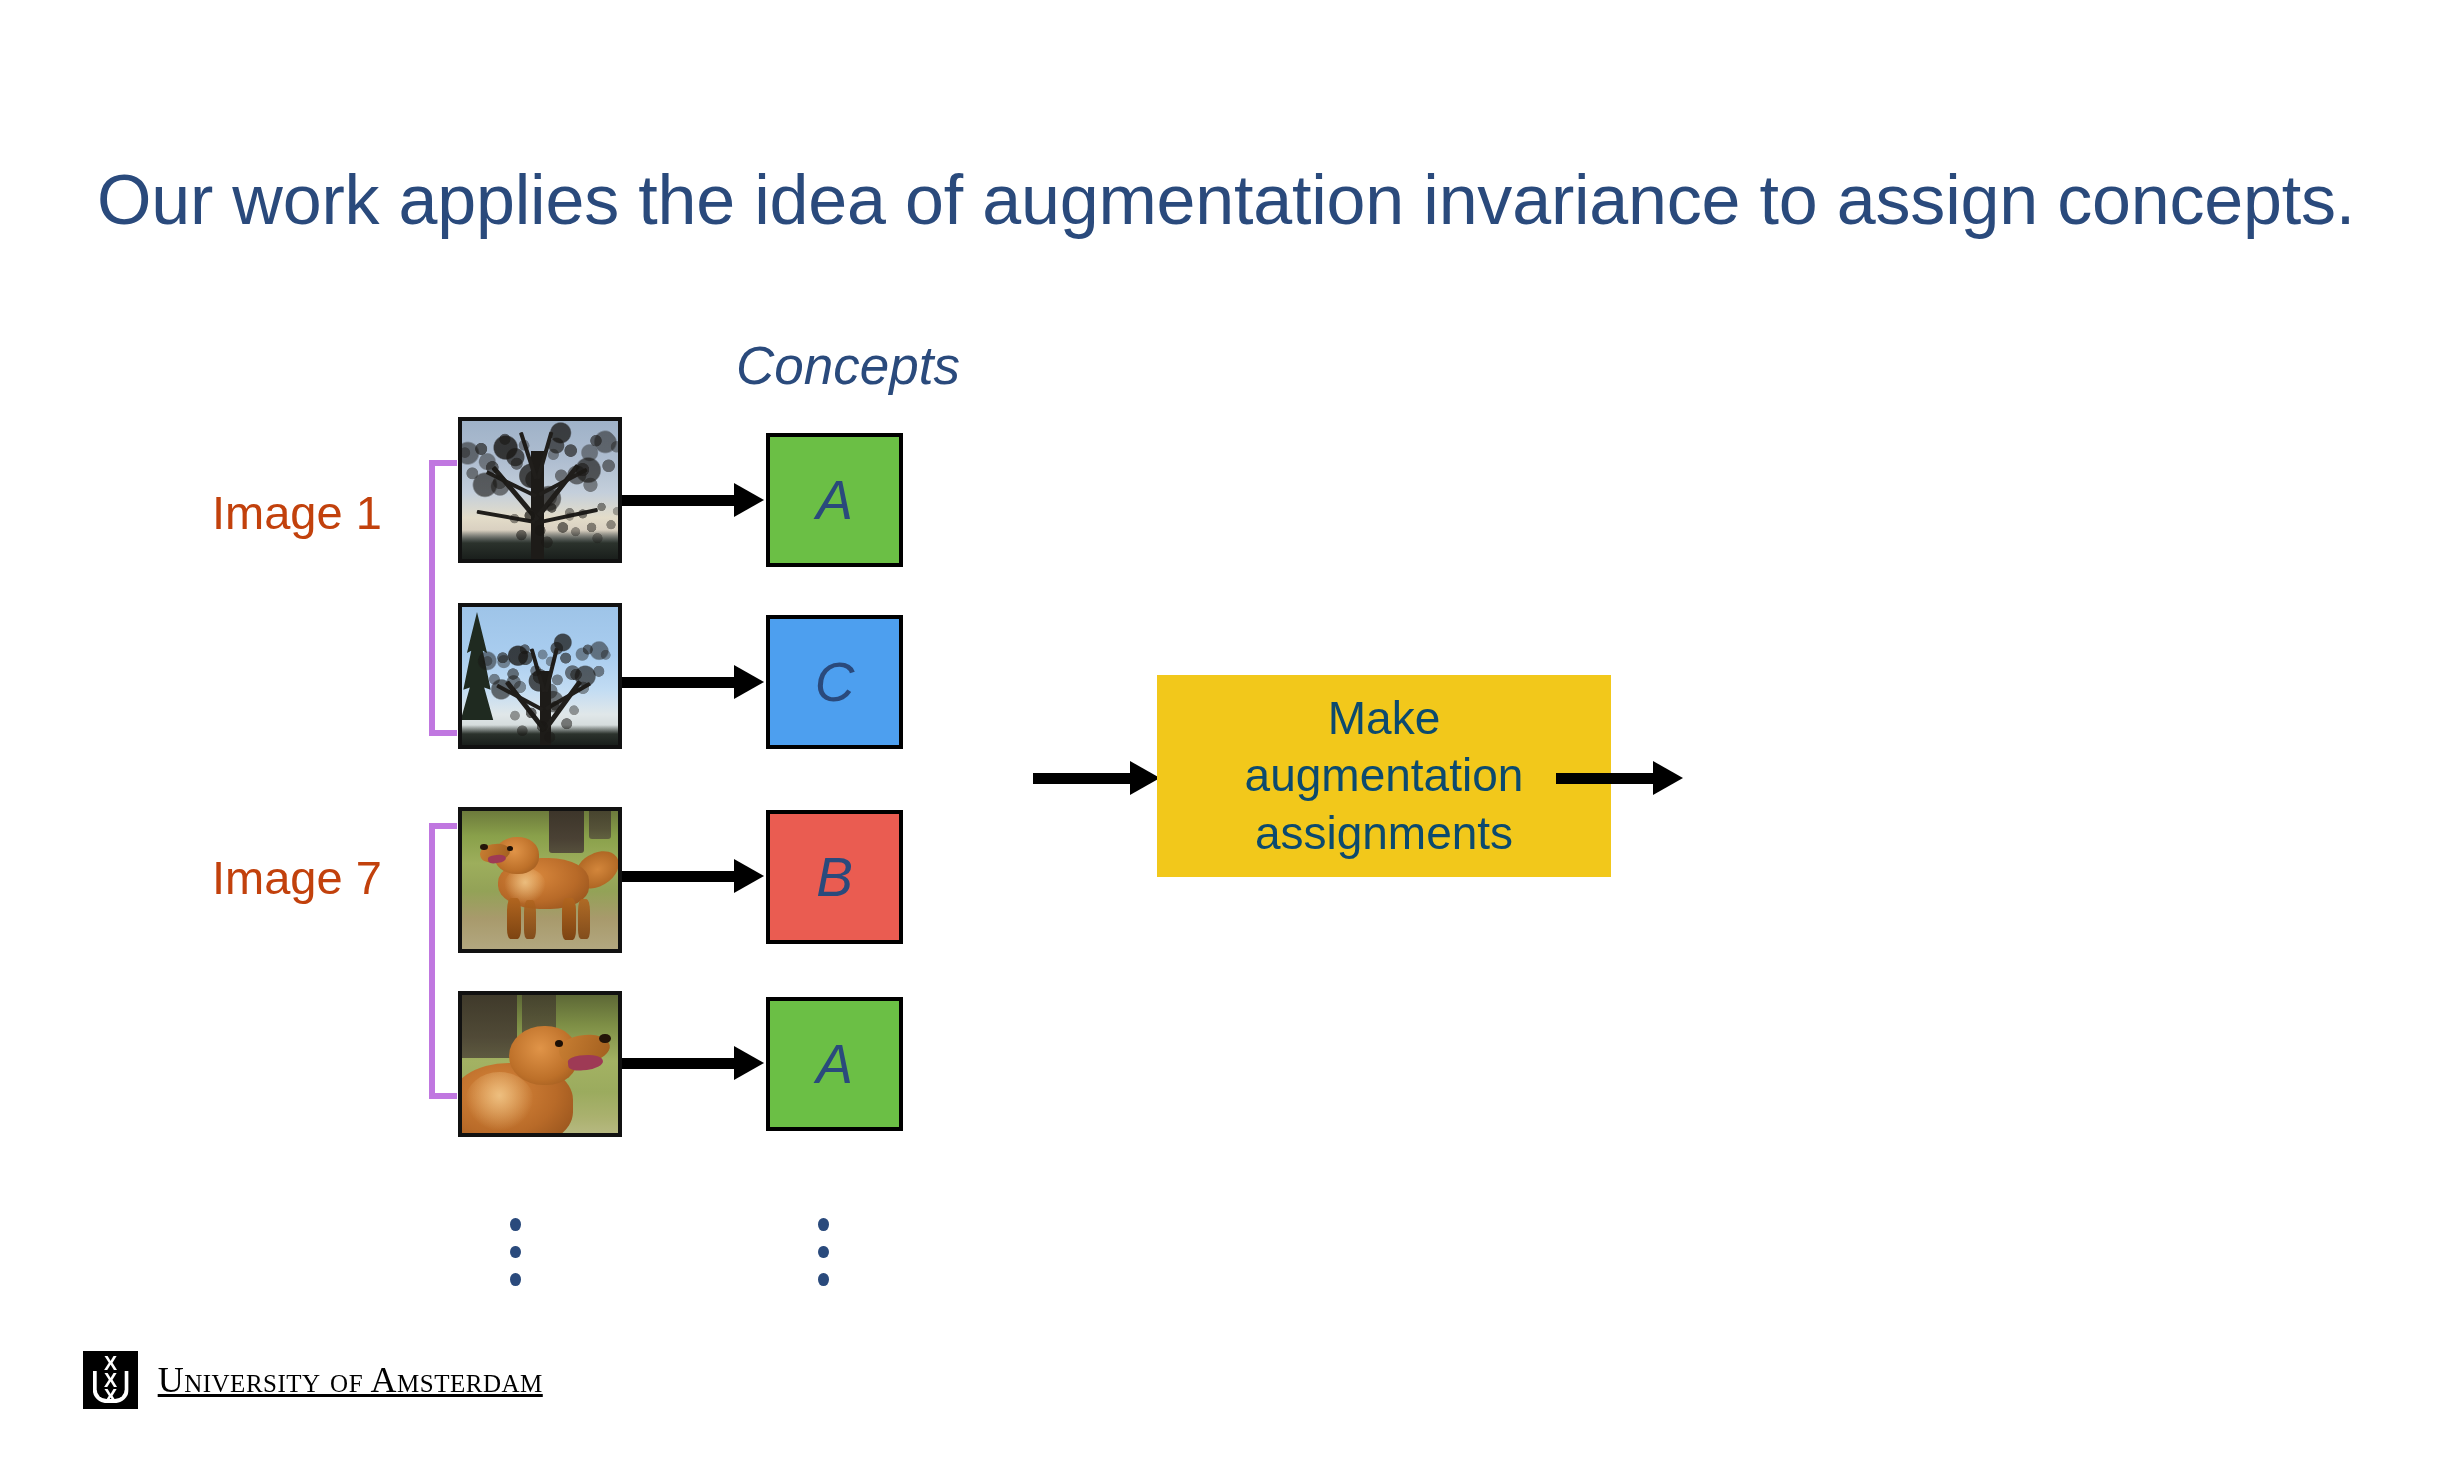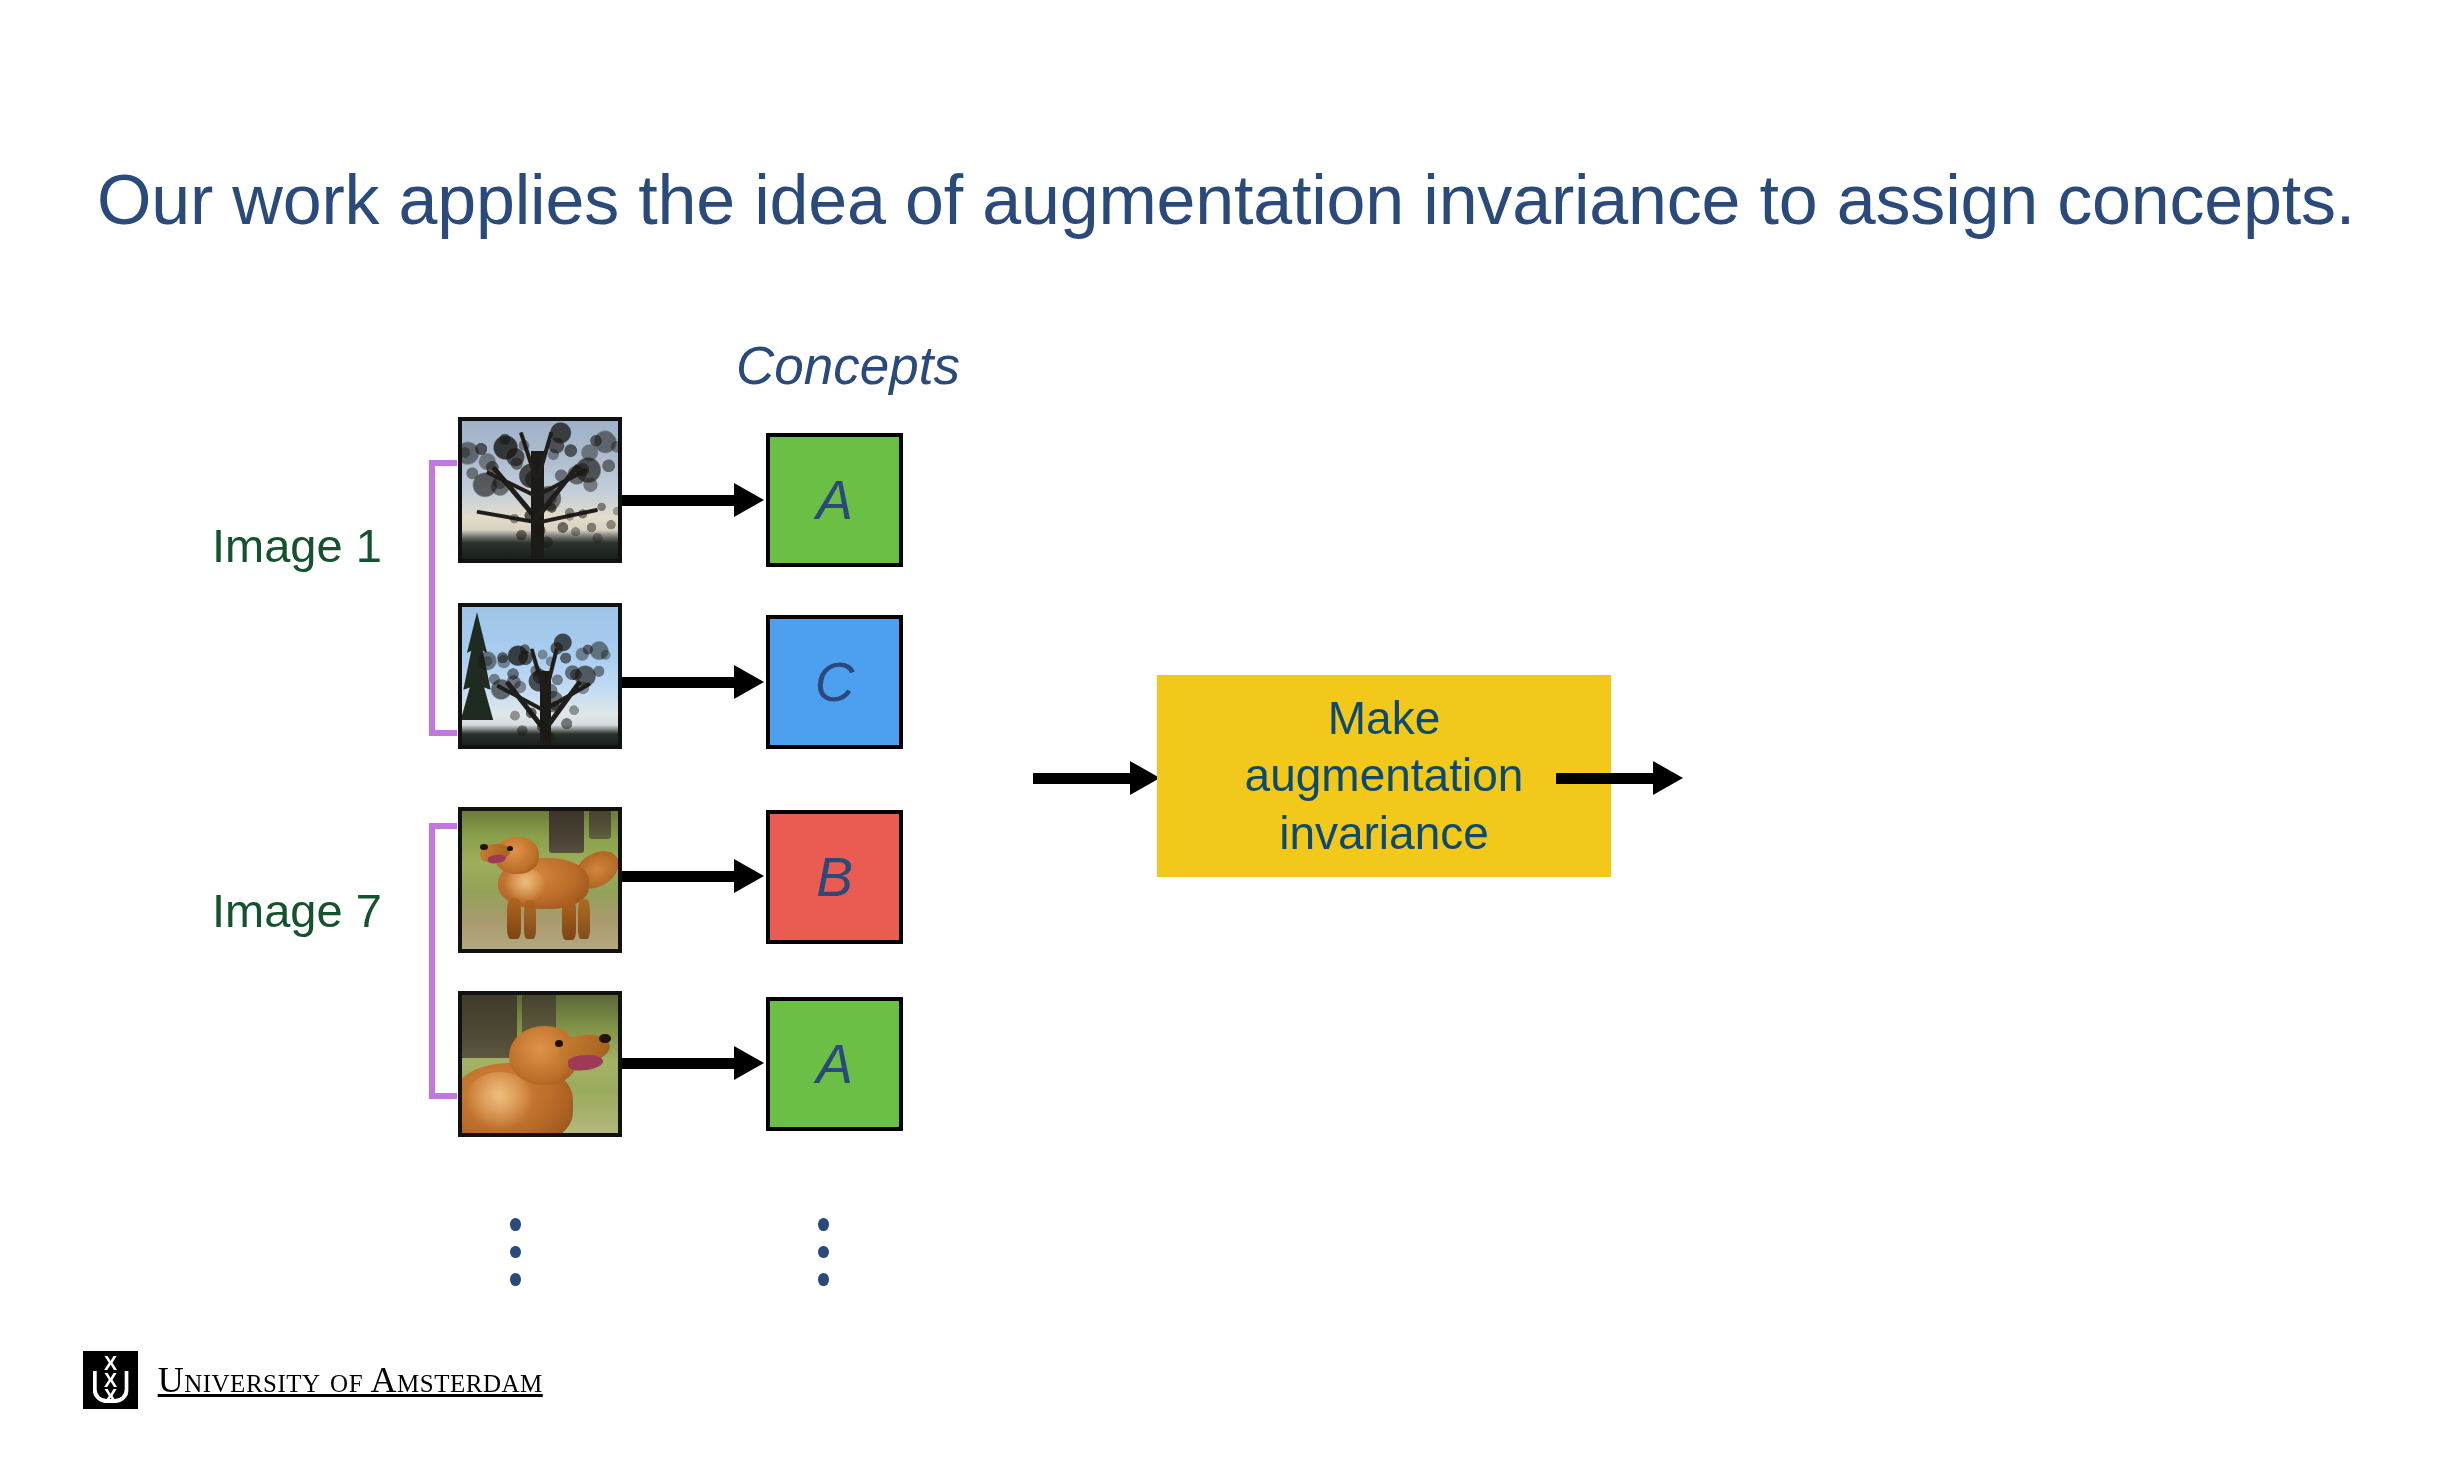--- a/index.html
+++ b/index.html
@@ -38,23 +38,22 @@
     font-size: 53px;
     font-style: italic;
     color: #2a4a7c;
     white-space: nowrap;
   }
 
   
   .row-label {
     position: absolute;
     font-size: 47px;
-    color: #14532d;
+    color: #c2410c;
     white-space: nowrap;
-    margin-top: 33px;
   }
   #label-image-1 { left: 212px; top: 485px; }
   #label-image-2 { left: 212px; top: 850px; }
 
   
   .bracket {
     position: absolute;
     width: 27.6px;
     border-left: 6.4px solid #c077e0;
     border-top: 6.4px solid #c077e0;
@@ -446,21 +445,21 @@
   </div>
 
   <div class="arrow" id="arrow-in">
     <div class="shaft"></div>
       <div class="head"></div>
   </div>
 
   <div id="process-box">
     <div>Make</div>
     <div>augmentation</div>
-    <div>invariance</div>
+    <div>assignments</div>
   </div>
 
   <div class="arrow" id="arrow-out">
     <div class="shaft"></div>
       <div class="head"></div>
   </div>
 
   <div id="logo-group">
     <div id="logo-mark">
       <div class="x x1">X</div>

